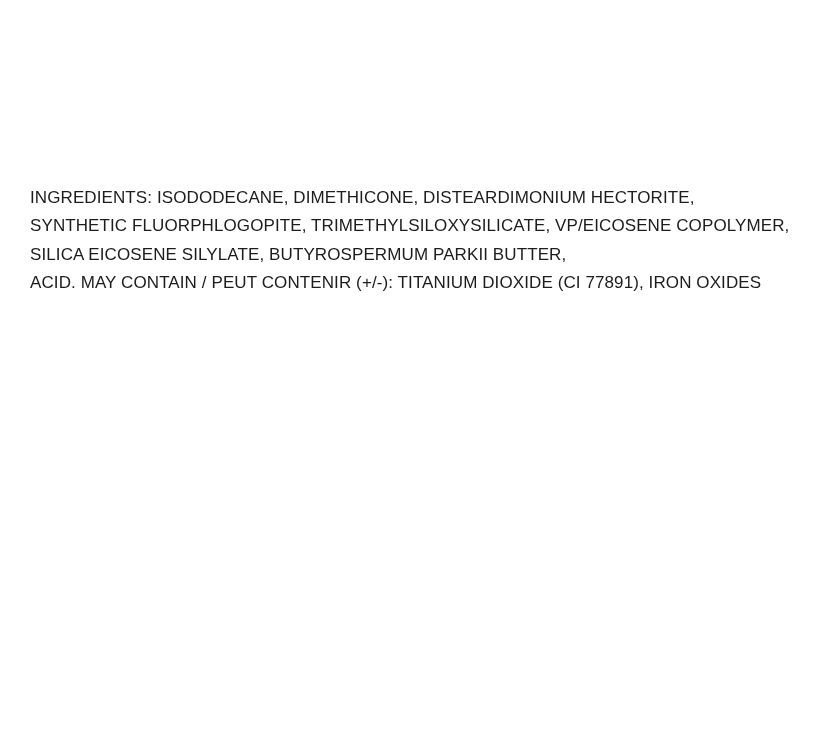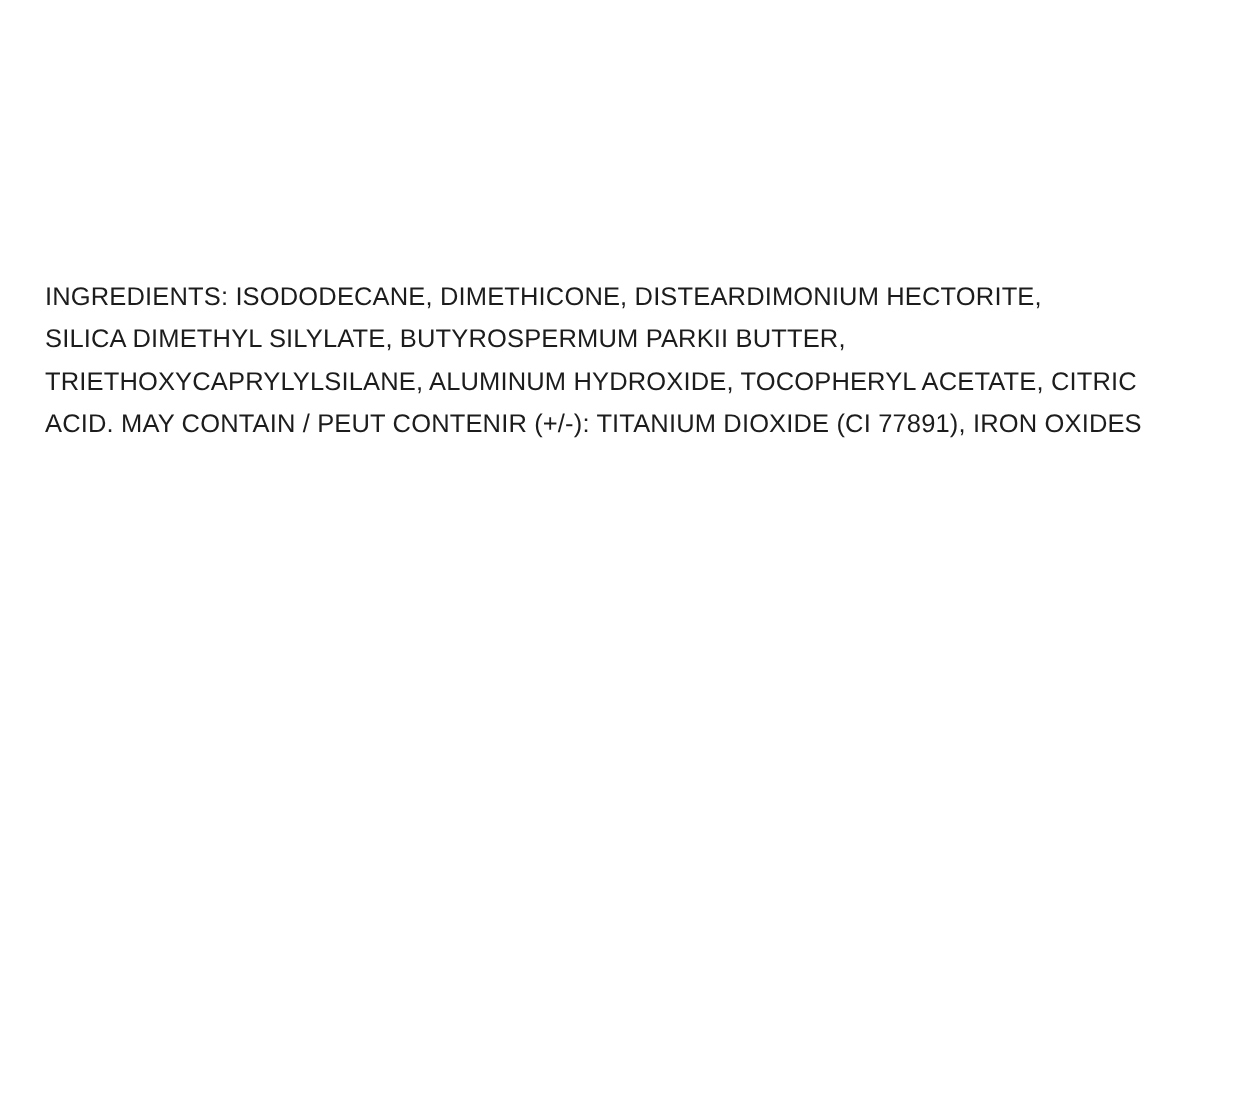--- a/index.html
+++ b/index.html
@@ -29,17 +29,17 @@
     display: block;
     white-space: nowrap;
   }
 </style>
 </head>
 <body>
 
 <main>
   <p class="ingredients-block">
     <span class="ingredients-line">INGREDIENTS: ISODODECANE, DIMETHICONE, DISTEARDIMONIUM HECTORITE,</span>
-    <span class="ingredients-line">SILICA DIMETHYL SILYLATE, BUTYROSPERMUM PARKII BUTTER,</span>
-    <span class="ingredients-line">TRIETHOXYCAPRYLYLSILANE, ALUMINUM HYDROXIDE, TOCOPHERYL ACETATE, CITRIC</span>
+    <span class="ingredients-line">SYNTHETIC FLUORPHLOGOPITE, TRIMETHYLSILOXYSILICATE, VP/EICOSENE COPOLYMER,</span>
+    <span class="ingredients-line">SILICA EICOSENE SILYLATE, BUTYROSPERMUM PARKII BUTTER,</span>
     <span class="ingredients-line">ACID. MAY CONTAIN / PEUT CONTENIR (+/-): TITANIUM DIOXIDE (CI 77891), IRON OXIDES</span>
   </p>
 </main>
 
 </body></html>

